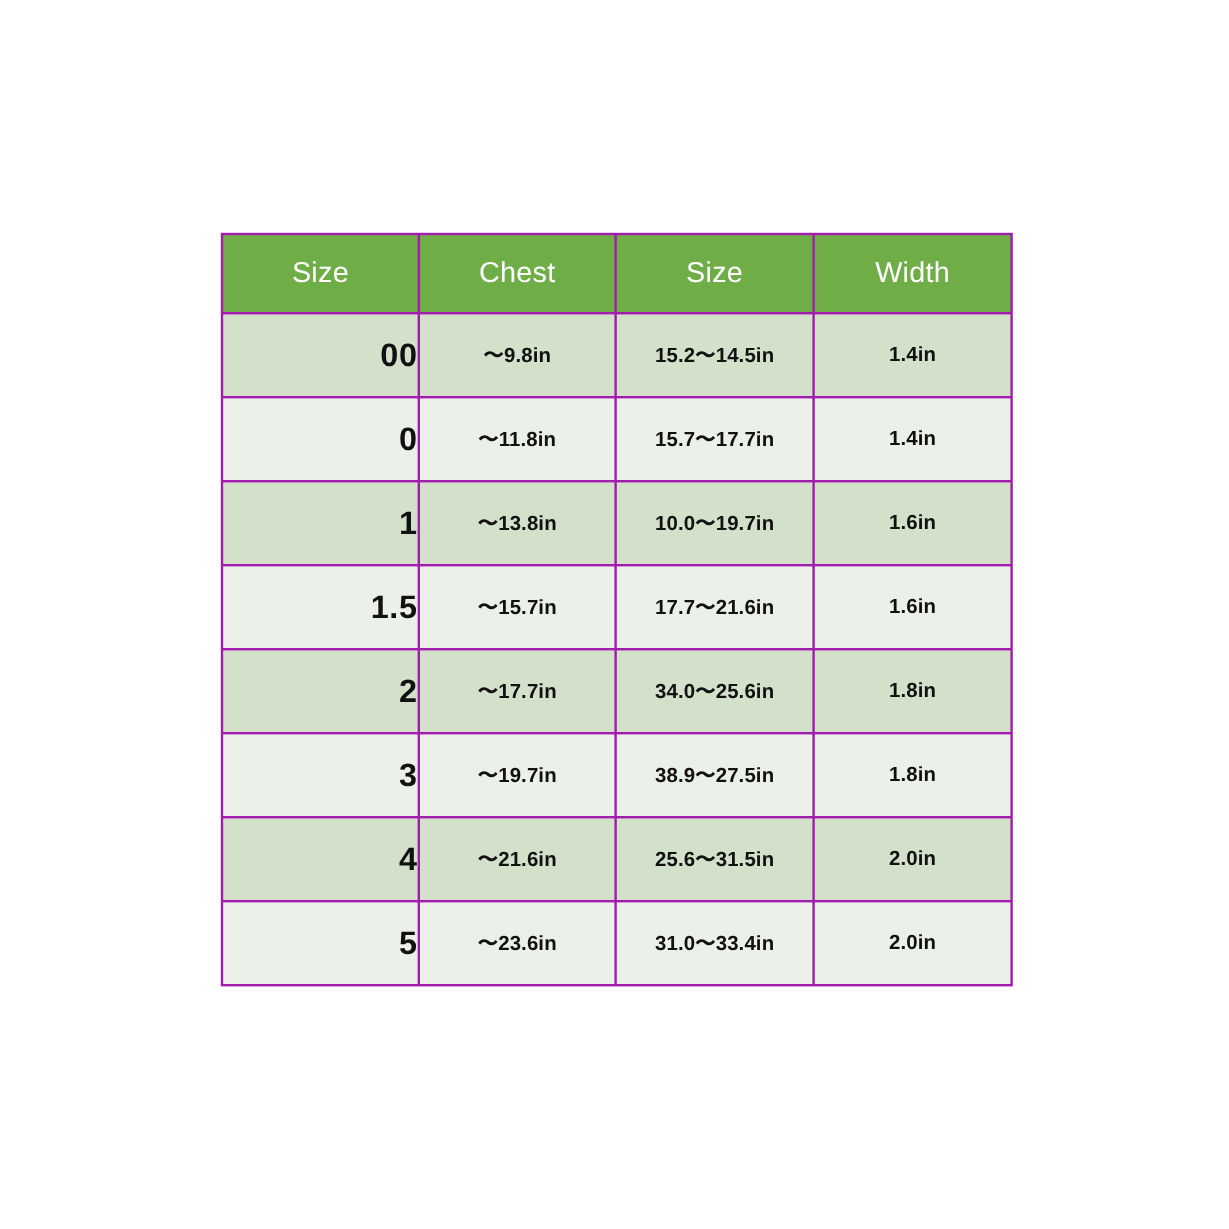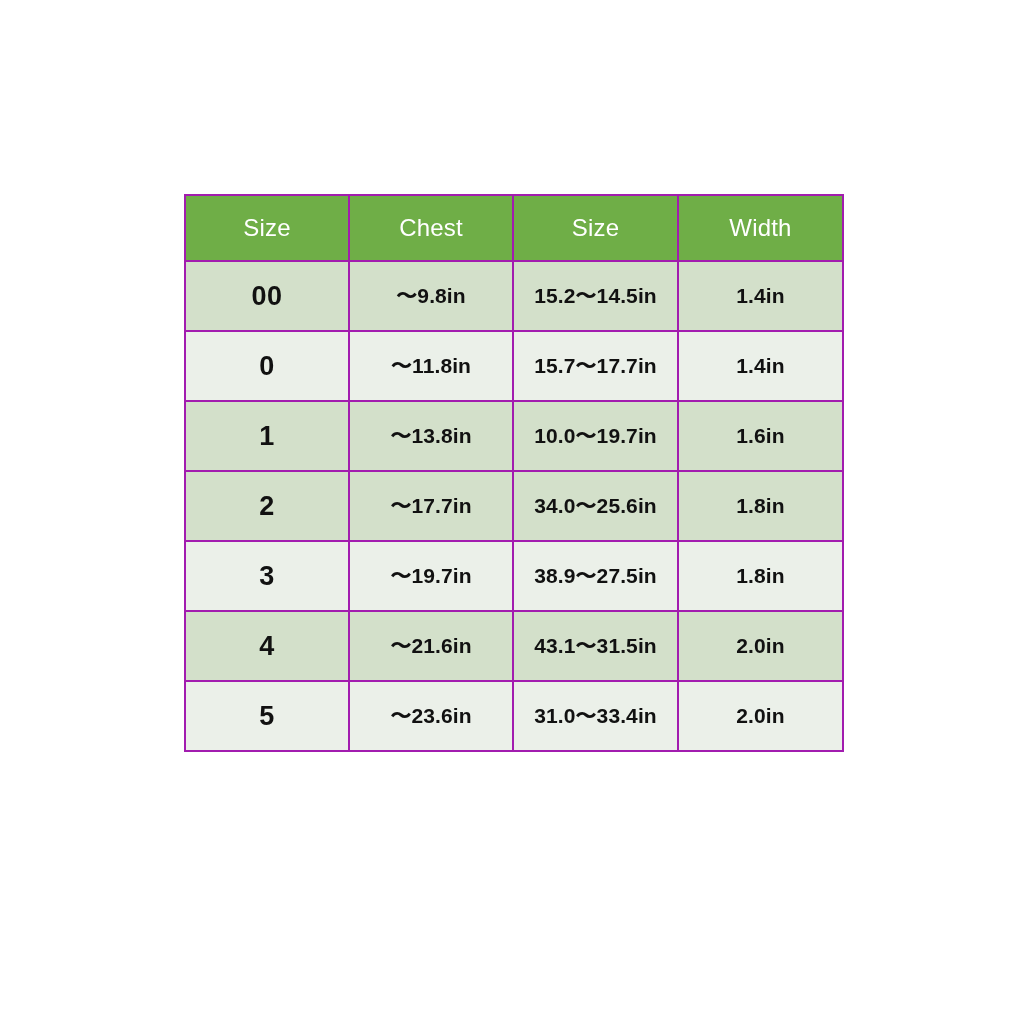--- a/index.html
+++ b/index.html
@@ -51,35 +51,36 @@
     border: 0;
   }
 
   .size-table tbody td {
     height: 68px;
     padding: 0;
     text-align: center;
     vertical-align: middle;
     border: 0;
     color: #111111;
-    font-size: 21px;
+    font-size: 17px;
     font-weight: bold;
     letter-spacing: 0.1px;
     white-space: nowrap;
   }
 
   
   .size-table tbody tr.row-dark td { background: #D3E0CA; }
   .size-table tbody tr.row-light td { background: #EBF0E9; }
 
   
   .size-table tbody td.cell-size {
     font-size: 27px;
     font-weight: 600;
     letter-spacing: 0.5px;
+    text-align: right;
   }
 </style>
 </head>
 <body>
 
 <div id="page-root">
 
   <table class="size-table">
     <colgroup>
       <col class="c-size">
@@ -107,36 +108,42 @@
         <td>〜11.8in</td>
         <td>15.7〜17.7in</td>
         <td>1.4in</td>
       </tr>
       <tr class="row-dark">
         <td class="cell-size">1</td>
         <td>〜13.8in</td>
         <td>10.0〜19.7in</td>
         <td>1.6in</td>
       </tr>
+      <tr class="row-light">
+        <td class="cell-size">1.5</td>
+        <td>〜15.7in</td>
+        <td>17.7〜21.6in</td>
+        <td>1.6in</td>
+      </tr>
       <tr class="row-dark">
         <td class="cell-size">2</td>
         <td>〜17.7in</td>
         <td>34.0〜25.6in</td>
         <td>1.8in</td>
       </tr>
       <tr class="row-light">
         <td class="cell-size">3</td>
         <td>〜19.7in</td>
         <td>38.9〜27.5in</td>
         <td>1.8in</td>
       </tr>
       <tr class="row-dark">
         <td class="cell-size">4</td>
         <td>〜21.6in</td>
-        <td>43.1〜31.5in</td>
+        <td>25.6〜31.5in</td>
         <td>2.0in</td>
       </tr>
       <tr class="row-light">
         <td class="cell-size">5</td>
         <td>〜23.6in</td>
         <td>31.0〜33.4in</td>
         <td>2.0in</td>
       </tr>
     </tbody>
   </table>

